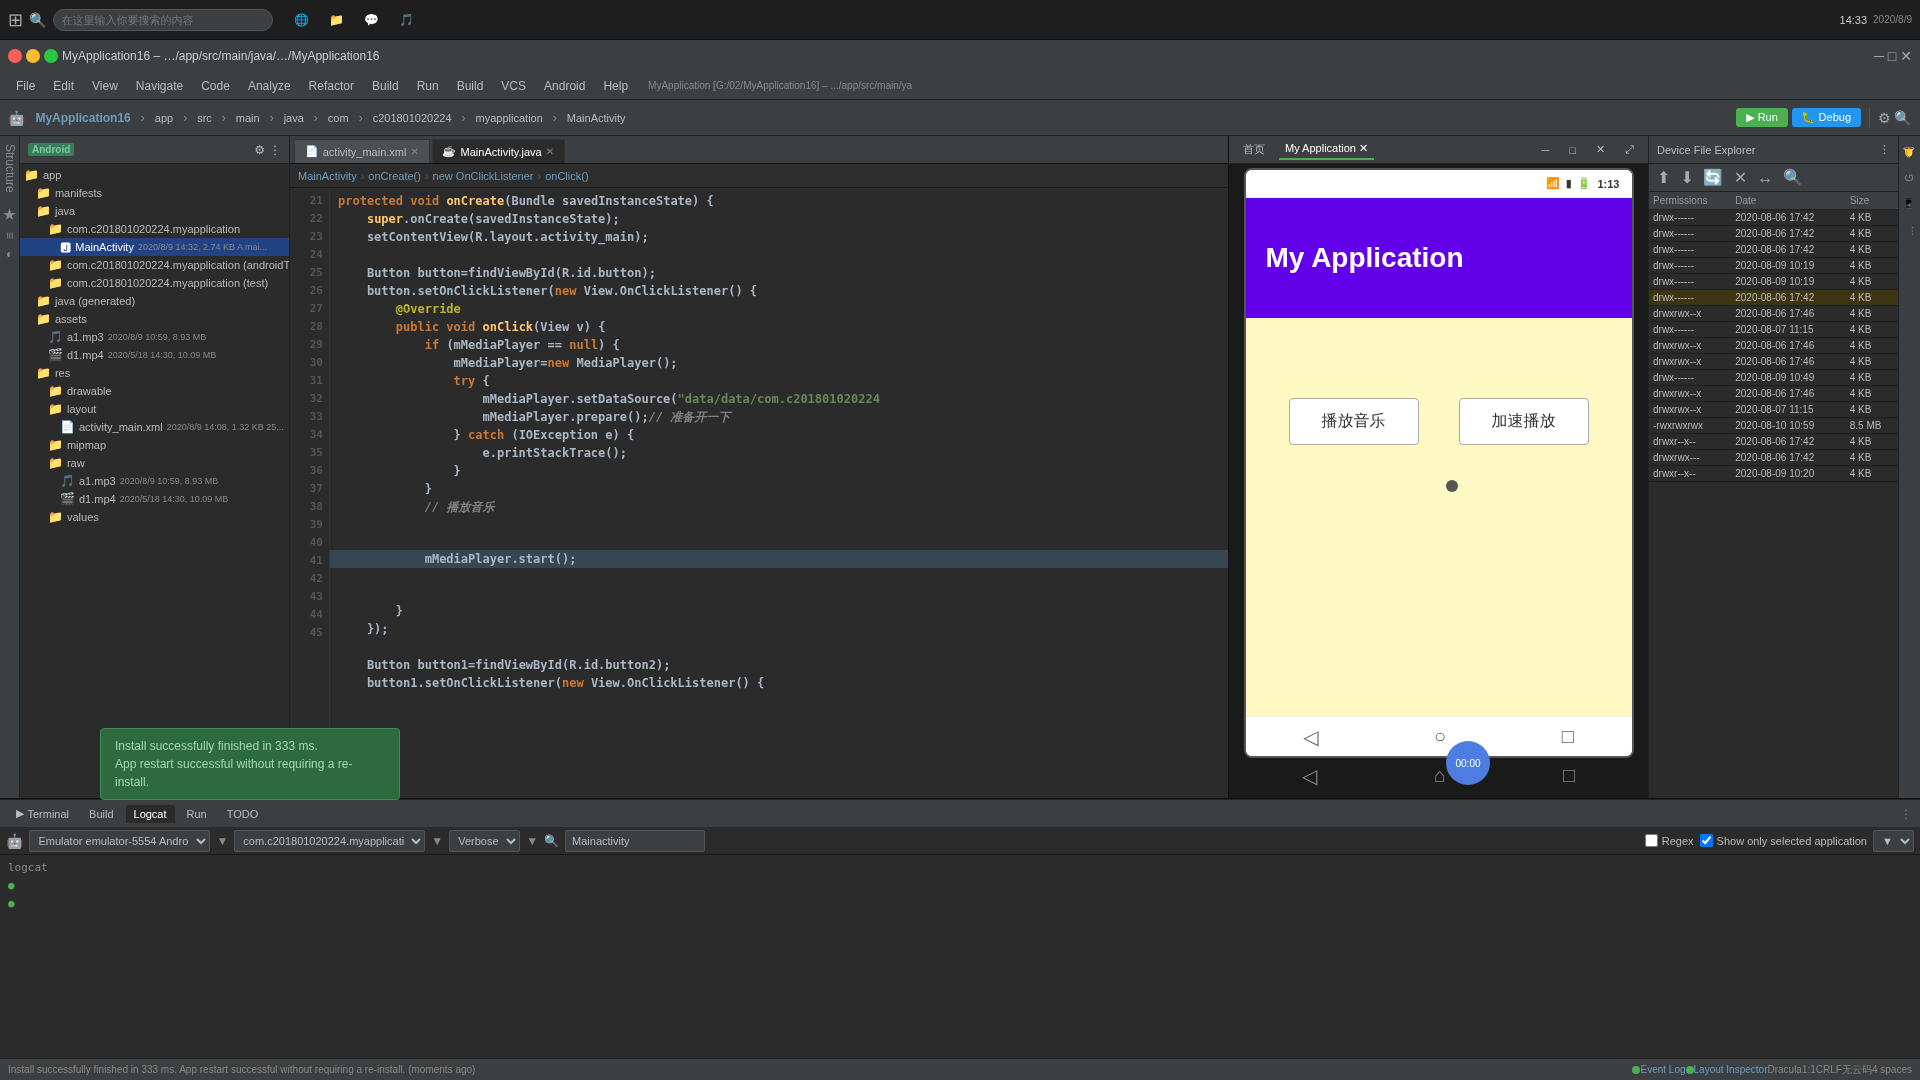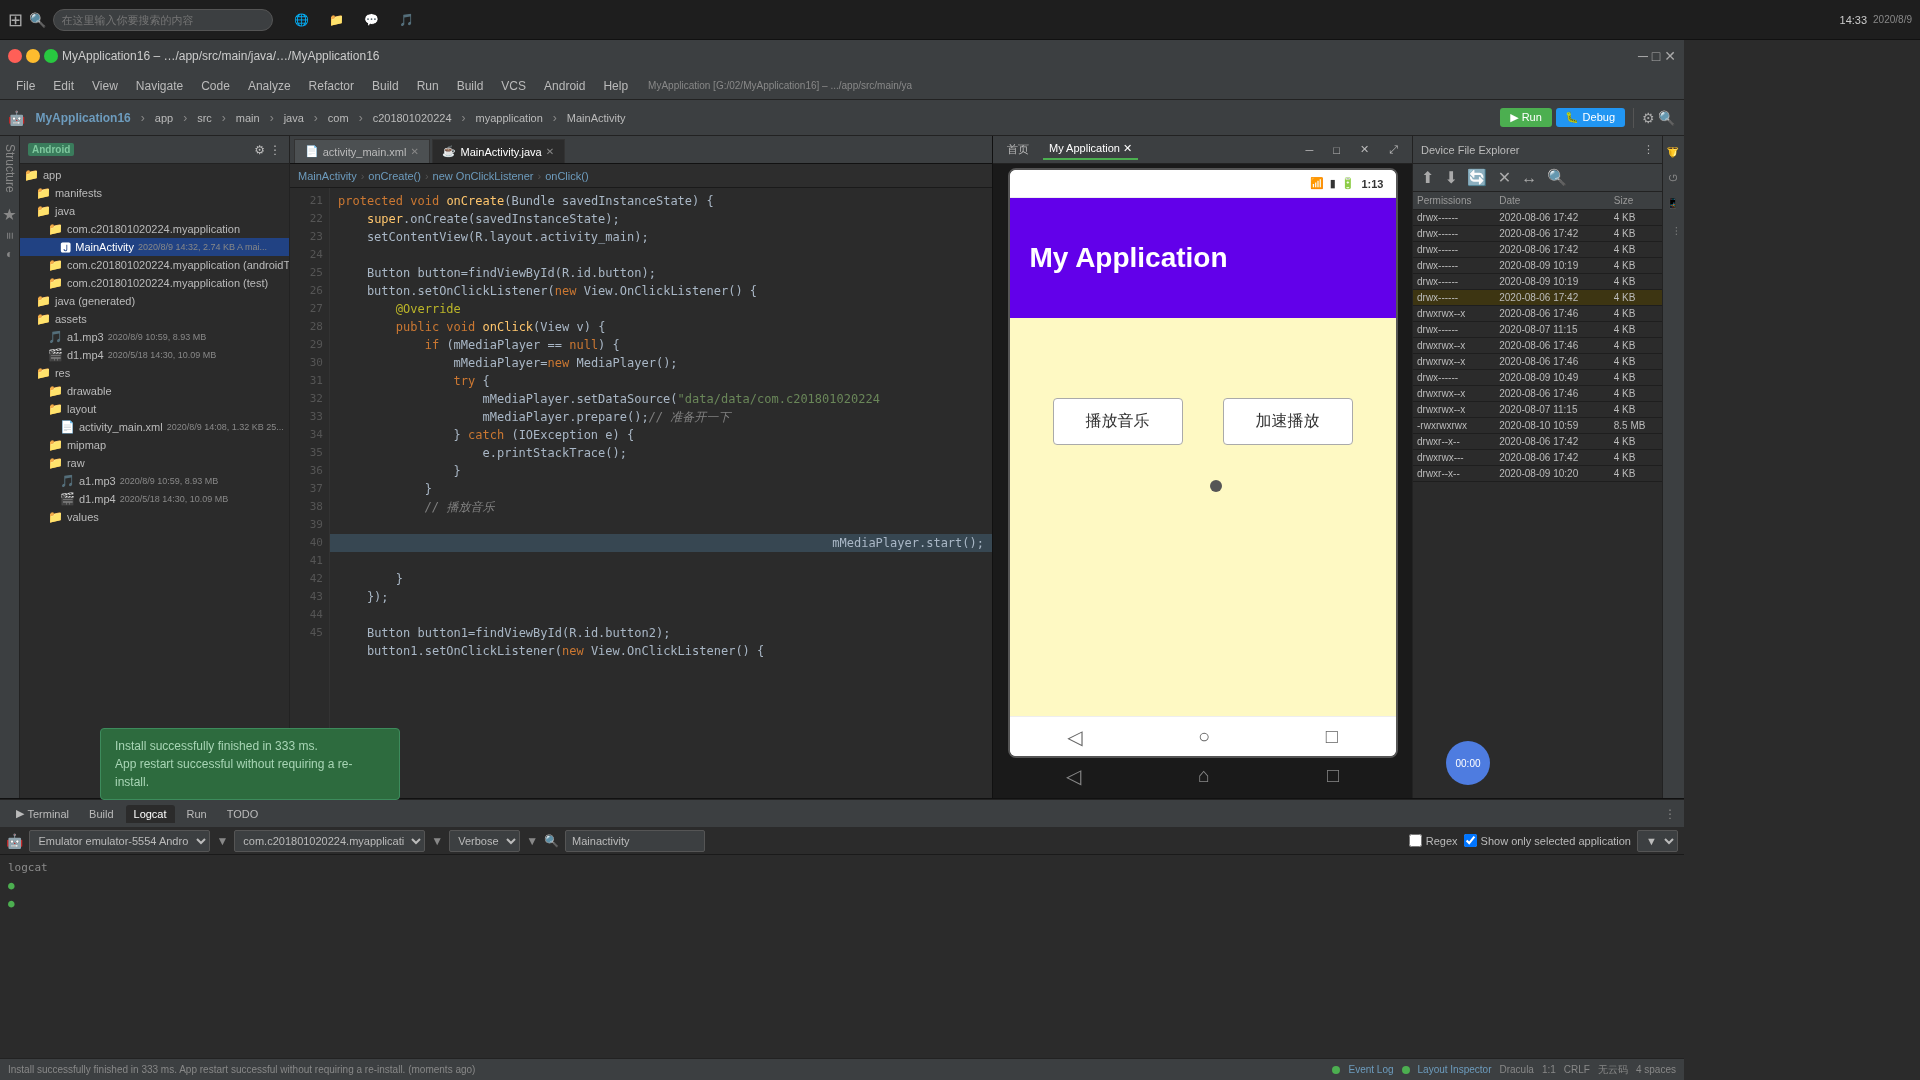--- a/index.html
+++ b/index.html
@@ -26,21 +26,21 @@
     #os-bar .os-logo { font-size: 18px; color: #aaa; cursor: pointer; }
     #os-bar .os-menu { display: flex; gap: 2px; }
     #os-bar .os-menu span {
       font-size: 12px; color: #ccc; padding: 3px 8px; cursor: pointer;
     }
 
     
     #ide-window {
       display: flex;
       flex-direction: column;
-      width: 1684px;
+      width: 1920px;
       height: 1040px; 
     }
 
     
     #ide-titlebar {
       height: 32px;
       background: #3c3f41;
       display: flex;
       align-items: center;
       padding: 0 8px;
@@ -208,20 +208,21 @@
     #breadcrumb-bar span.crumb { color: #6d9cbe; cursor: pointer; }
     #breadcrumb-bar span.sep { color: #555; }
 
     
     #code-editor {
       flex: 1;
       display: flex;
       overflow: hidden;
       font-family: 'Consolas', monospace;
       font-size: 12px;
+      font-weight: bold;
     }
     #line-numbers {
       width: 40px;
       background: #2b2b2b;
       color: #555;
       text-align: right;
       padding: 4px 6px 4px 0;
       line-height: 18px;
       overflow: hidden;
       border-right: 1px solid #333;
@@ -235,21 +236,21 @@
       overflow: auto;
       white-space: pre;
       color: #a9b7c6;
     }
     .kw { color: #cc7832; }
     .fn { color: #ffc66d; }
     .str { color: #6a8759; }
     .cmt { color: #808080; font-style: italic; }
     .cls { color: #a9b7c6; }
     .ann { color: #bbb529; }
-    .hl-line { background: #374752; display: block; margin: 0 -8px; padding: 0 8px; text-align: right; }
+    .hl-line { background: #374752; display: block; margin: 16px -8px; padding: 0 8px; }
 
     
     #emulator-panel {
       width: 420px;
       background: #1e1e1e;
       border-left: 1px solid #111;
       display: flex;
       flex-direction: column;
     }
     #emu-tabs {
@@ -474,21 +475,21 @@
       background: #3c3f41;
       display: flex;
       align-items: center;
       padding: 0 8px;
       font-size: 10px;
       color: #888;
       border-top: 1px solid #222;
       gap: 8px;
     }
     #status-bar .status-main { flex: 1; }
-    #status-bar .status-right { display: flex; align-items: center; gap: 8px; }
+    #status-bar .status-right { display: flex; align-items: center; gap: 0; }
     #status-bar .green-dot { width: 8px; height: 8px; background: #4CAF50; border-radius: 50%; }
 
     
     #bottom-tabs-row {
       display: flex;
       height: 28px;
       background: #3c3f41;
       align-items: center;
       padding: 0 8px;
       gap: 4px;

